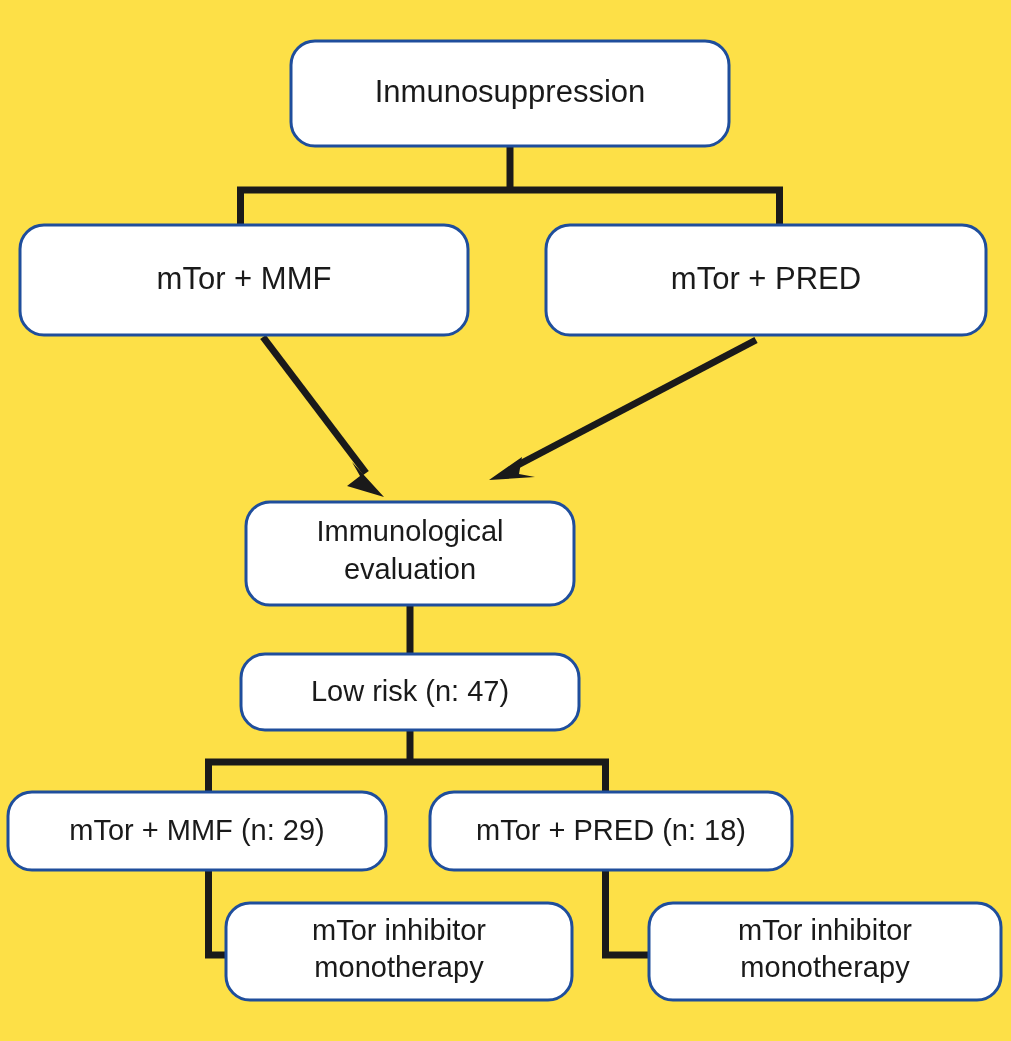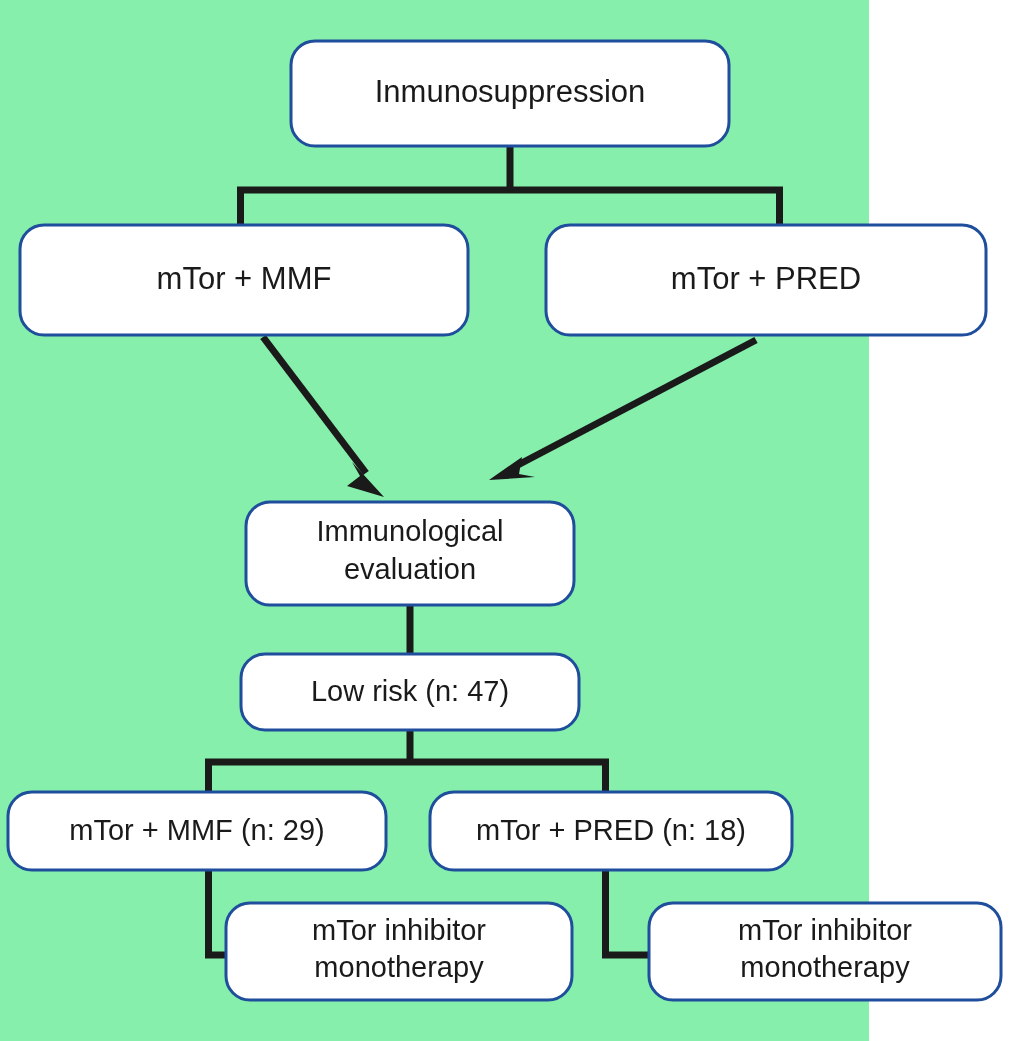--- a/index.html
+++ b/index.html
@@ -8,23 +8,23 @@
     background: #ffffff;
   }
   body {
     width: 1011px;
     height: 1041px;
     font-family: "Liberation Sans", sans-serif;
     overflow: hidden;
   }
   #flowchart-root {
     position: relative;
-    width: 869px;
+    width: 1011px;
     height: 1041px;
-    background: #86efac;
+    background: #fde047;
   }
   svg.chart-surface {
     display: block;
     width: 1011px;
     height: 1041px;
   }
   .node-box {
     fill: #ffffff;
     stroke: #1f4e9c;
     stroke-width: 3;

